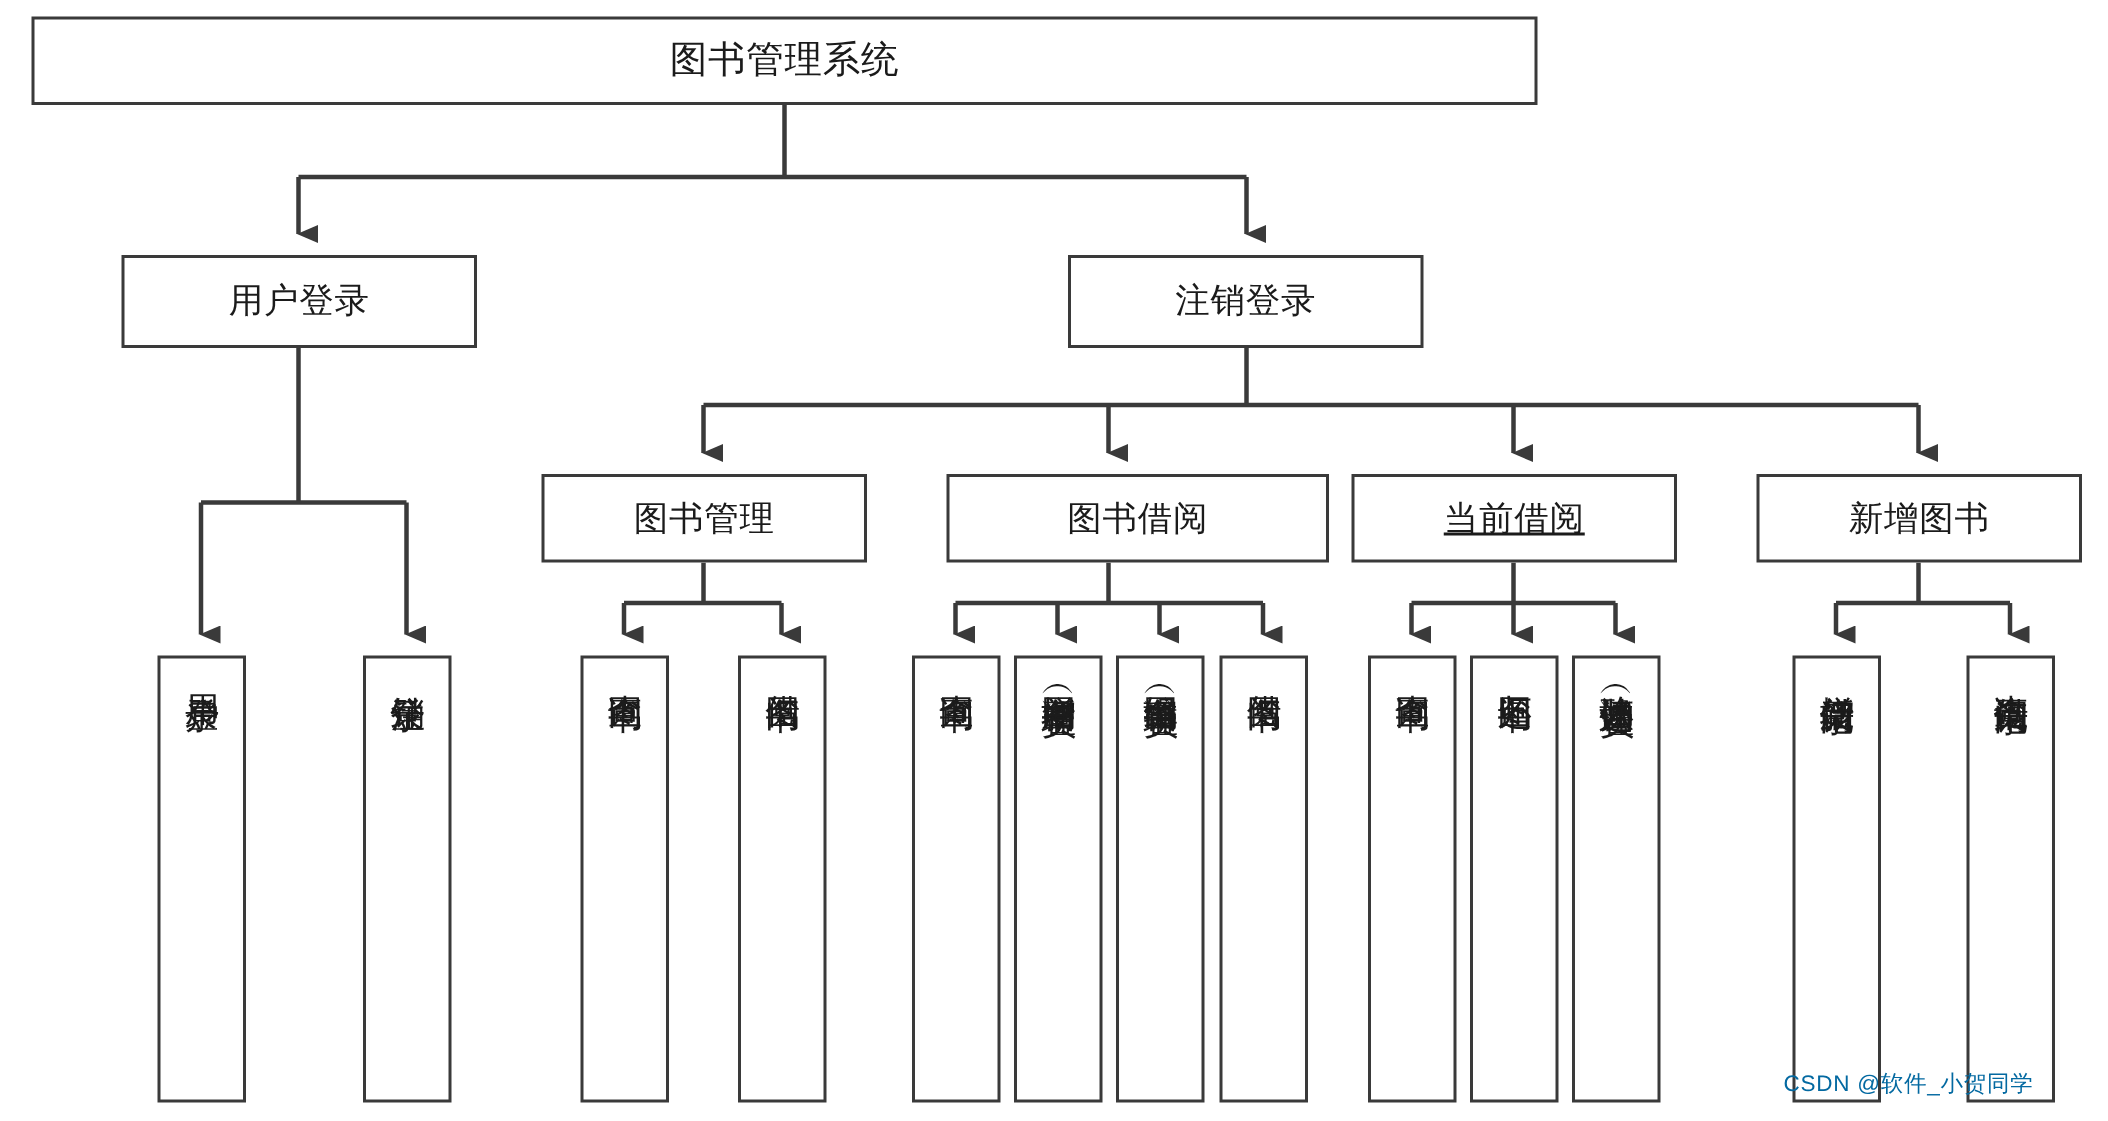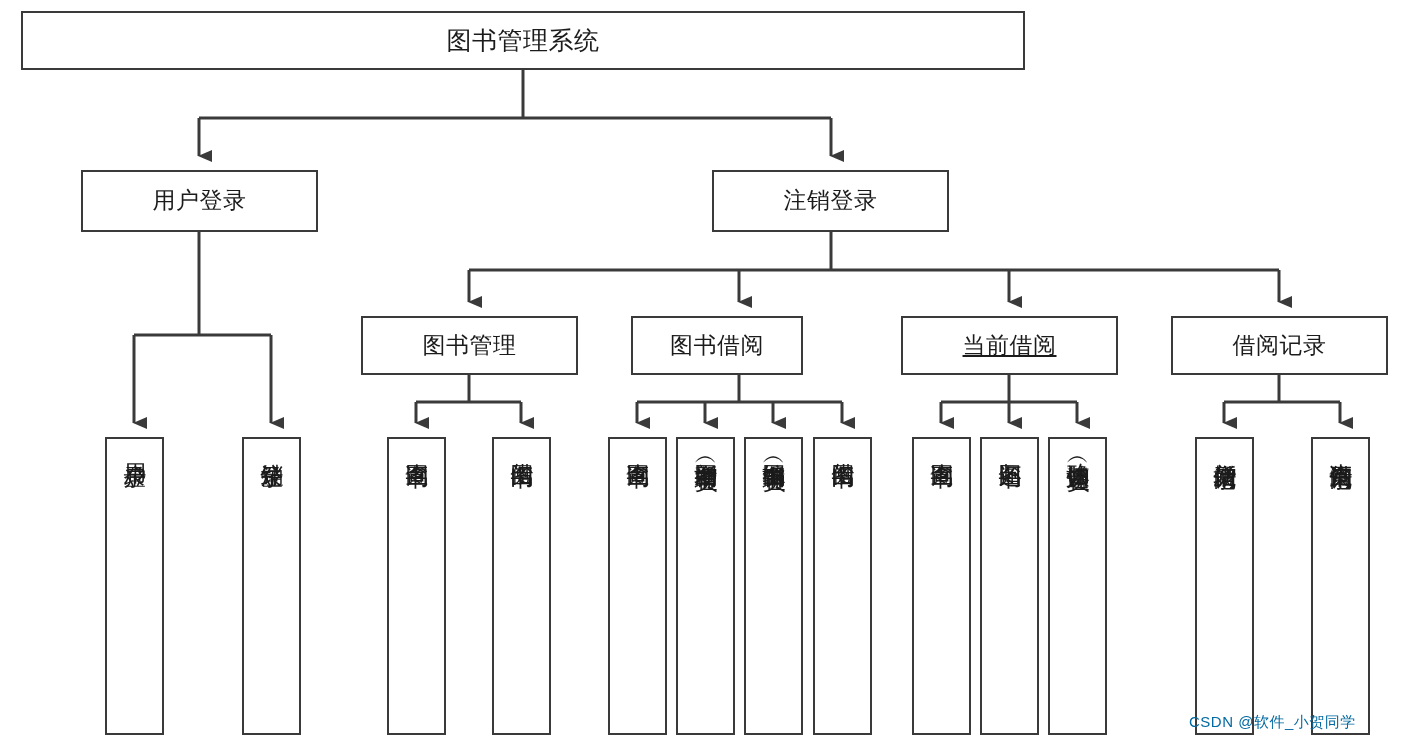--- a/index.html
+++ b/index.html
@@ -139,30 +139,30 @@
   </div>
 
   <div class="node branch" style="left:712px; top:170px; width:237px; height:62px;">
     <span class="node-label">注销登录</span>
   </div>
 
   <div class="node branch" style="left:361px; top:316px; width:217px; height:59px;">
     <span class="node-label">图书管理</span>
   </div>
 
-  <div class="node branch" style="left:631px; top:316px; width:172px; height:59px;">
+  <div class="node branch" style="left:631px; top:316px; width:255px; height:59px;">
     <span class="node-label">图书借阅</span>
   </div>
 
   <div class="node branch" style="left:901px; top:316px; width:217px; height:59px;text-decoration:underline;">
     <span class="node-label">当前借阅</span>
   </div>
 
   <div class="node branch" style="left:1171px; top:316px; width:217px; height:59px;">
-    <span class="node-label">借阅记录</span>
+    <span class="node-label">新增图书</span>
   </div>
 
   <div class="node leaf" style="left:105px; top:437px; width:59px; height:298px;">
     <span class="node-label">用户登录</span>
   </div>
 
   <div class="node leaf" style="left:242px; top:437px; width:59px; height:298px;">
     <span class="node-label">注销登录</span>
   </div>
 

